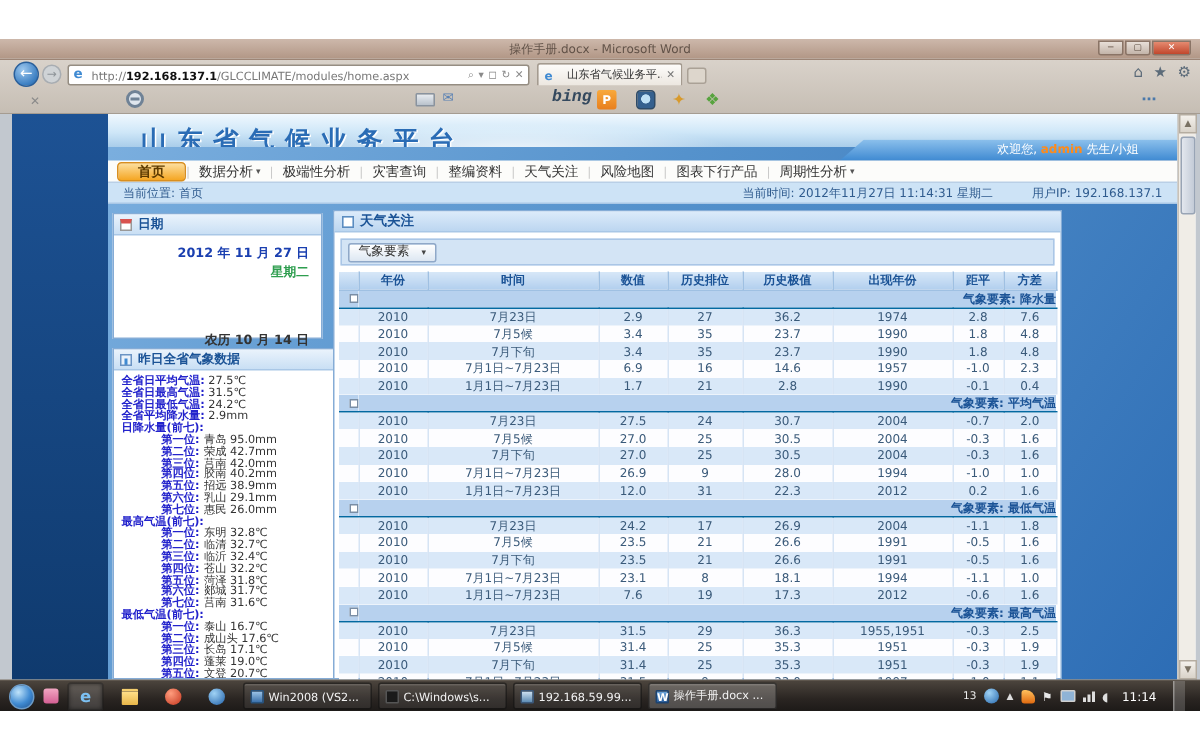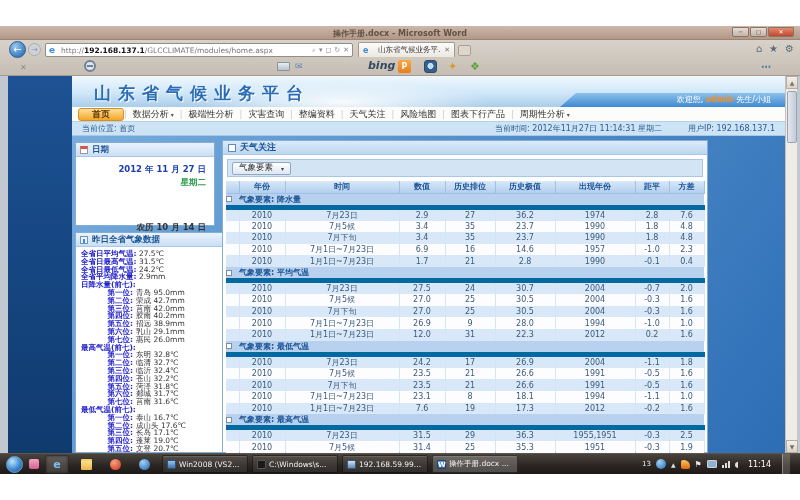--- a/index.html
+++ b/index.html
@@ -2,21 +2,21 @@
 <html><head>
 <meta charset="utf-8">
 <style>
   html,body{margin:0;padding:0;background:#fff;}
   *{box-sizing:border-box;font-family:"DejaVu Sans","Liberation Sans",sans-serif;}
   .screen{position:relative;width:800px;height:500px;background:#fff;overflow:hidden;}
 
   
   .word-titlebar{position:absolute;left:0;top:26px;width:800px;height:14px;
     background:linear-gradient(#cdb8ab,#b29786);border-bottom:1px solid #9c8576;
-    display:flex;align-items:flex-end;justify-content:center;font-weight:bold;}
+    display:flex;align-items:center;justify-content:center;}
   .word-title{font-size:8px;color:#4a3d34;opacity:.8;}
   .caption-btns{position:absolute;right:6px;top:1px;display:flex;gap:1px;}
   .cap-btn{width:17px;height:10px;border:1px solid #8a7466;border-radius:0 0 2px 2px;
     background:linear-gradient(#e7ded7,#c3b4a9);color:#5a4a3e;font-size:6px;line-height:8px;text-align:center;}
   .cap-btn.close{background:linear-gradient(#e58a70,#c1472c);color:#fff;width:26px;}
 
   
   .chrome{position:absolute;left:0;top:40px;width:800px;height:36px;
     background:linear-gradient(#d9d2ca,#c6beb4);border-bottom:1px solid #a59c91;}
   .nav-back{position:absolute;left:9px;top:1px;width:17px;height:17px;border-radius:50%;
@@ -38,46 +38,46 @@
   .newtab{position:absolute;left:458px;top:5px;width:13px;height:11px;background:#ddd6cc;border:1px solid #aaa196;border-radius:2px;}
   .chrome-right{position:absolute;right:6px;top:3px;display:flex;gap:7px;color:#5c6b79;font-size:10px;}
   .cmdrow{position:absolute;left:0;top:18px;width:800px;height:18px;}
   .cmd-x{position:absolute;left:20px;top:5px;color:#8a8a8a;font-size:8px;}
   .cmd-circle{position:absolute;left:84px;top:2px;width:12px;height:12px;border-radius:50%;
     border:2px solid #6f8296;background:#dfe6ee;}
   .cmd-circle i{display:block;margin:3px 1px 0;border-top:2px solid #6f8296;}
   .card-icon{position:absolute;left:277px;top:4px;width:13px;height:9px;border:1px solid #89939f;
     background:linear-gradient(#e8ecf1,#b9c2cc);border-radius:1px;}
   .mail-icon{position:absolute;left:295px;top:3px;color:#5b82b4;font-size:9px;}
-  .bing{position:absolute;left:368px;top:1px;font-size:11px;font-weight:bold;color:#34495e;font-style:italic;}
+  .bing{position:absolute;left:368px;top:1px;font-size:11px;font-weight:bold;color:#34495e;font-style:italic;font-family:Liberation Mono, monospace;}
   .bing-p{position:absolute;left:398px;top:2px;width:13px;height:13px;border-radius:2px;
     background:linear-gradient(#f8a93c,#e87f1e);color:#fff;font-size:8px;font-weight:bold;text-align:center;line-height:13px;}
   .w-icon1{position:absolute;left:424px;top:2px;width:13px;height:13px;border-radius:3px;
     background:radial-gradient(circle at 50% 45%,#bfe0f5 35%,#35608e 40%);border:1px solid #2e4a66;}
   .w-icon2{position:absolute;left:448px;top:2px;color:#d89a2c;font-size:11px;line-height:13px;}
   .w-icon3{position:absolute;left:470px;top:2px;color:#57a33e;font-size:11px;line-height:13px;}
   .cmd-dots{position:absolute;right:28px;top:3px;color:#4a78aa;font-size:10px;font-weight:bold;letter-spacing:1px;}
 
   
   .wb-l{position:absolute;left:0;top:76px;width:8px;height:377px;background:#c2c8cf;}
   .wb-r{position:absolute;left:797px;top:76px;width:3px;height:377px;background:#c2c8cf;}
 
   
   .page{position:absolute;left:8px;top:76px;width:777px;height:377px;overflow:hidden;
     background:linear-gradient(125deg,#82b4e2 0%,#5592cc 45%,#2d6db5 100%);}
   .band{position:absolute;left:0;top:0;width:64px;height:377px;background:linear-gradient(#1d5294,#0f3a6e);}
-  .banner{position:absolute;left:64px;top:0;width:713px;height:31px;
+  .banner{position:absolute;left:64px;top:0;width:713px;height:22px;
     background:linear-gradient(#f0f8fe 0%,#cfe7f8 55%,#a9cdea 100%);overflow:hidden;}
   .banner:before{content:"";position:absolute;left:120px;top:6px;width:300px;height:40px;border-radius:50%;
     background:radial-gradient(rgba(255,255,255,.9),rgba(255,255,255,0) 70%);}
   .banner-title{position:absolute;left:22px;top:6px;font-size:17px;font-weight:bold;color:#2a6cb5;
     letter-spacing:7px;text-shadow:1px 1px 0 #fff;}
   .welcome{position:absolute;left:552px;top:17px;width:225px;height:14px;
     background:linear-gradient(#8cc0ec,#3f8ad2);clip-path:polygon(16px 0,100% 0,100% 100%,0 100%);
-    color:#fff;font-size:8px;line-height:14px;text-align:right;padding-right:14px;}
+    color:#fff;font-size:8px;line-height:14px;text-align:right;padding-right:26px;}
   .welcome .usr{color:#ff8b1a;font-weight:bold;}
   .navbar{position:absolute;left:64px;top:31px;width:713px;height:15px;background:#fcfcfa;
     border-bottom:1px solid #b9cfe6;display:flex;align-items:center;padding-left:6px;}
   .nav-item{font-size:9px;color:#333;padding:0 6px;white-space:nowrap;display:flex;align-items:center;gap:2px;}
   .nav-item.active{background:linear-gradient(#fddf9e,#f5a623);border:1px solid #d98f1f;border-radius:3px;
     color:#5c3a00;font-weight:bold;padding:0 13px;height:13px;}
   .nav-sep{color:#c9c9c9;font-size:8px;}
   .nav-caret{font-size:6px;color:#555;}
   .statusbar{position:absolute;left:64px;top:46px;width:713px;height:14px;background:#cde3f6;
     border-bottom:1px solid #aac8e6;display:flex;align-items:center;justify-content:space-between;
@@ -116,22 +116,22 @@
     linear-gradient(#fff,#fff) 0 0/100% 100%,
     repeating-linear-gradient(#aac8e6 0 1px,transparent 1px 3px);}
   .m-toolbar{margin:4px;height:18px;background:#d3e4f5;border:1px solid #aac6e6;display:flex;align-items:center;padding:0 4px;}
   .tool-btn{height:13px;background:linear-gradient(#ffffff,#dde7f2);border:1px solid #8fa8c8;border-radius:2px;
     font-size:8.5px;color:#333;display:flex;align-items:center;gap:8px;padding:0 6px;}
   .tool-btn .caret{font-size:6px;color:#444;}
   table.wx{border-collapse:collapse;table-layout:fixed;width:478px;margin-left:3px;}
   table.wx td,table.wx th{padding:0;font-size:8px;text-align:center;overflow:hidden;white-space:nowrap;}
   tr.t-head th{height:12px;background:linear-gradient(#d8e8f8,#b2cfee);color:#1b5396;font-weight:bold;
     border-right:1px solid #9fc0e2;border-bottom:1px solid #9fc0e2;}
-  tr.t-group td{height:9px;background:#b7d1ee;color:#1b5396;font-weight:bold;text-align:left;
-    border-bottom:5px solid #0369a1;}
+  tr.t-group td{height:9px;background:#b7d1ee;color:#1b5396;font-weight:bold;text-align:right;
+    border-bottom:1px solid #0369a1;}
   .gcheck{display:inline-block;width:6px;height:6px;background:#fff;border:1px solid #7a8ea5;vertical-align:middle;}
   tr.t-data td{height:11.65px;color:#3a5a7a;border-right:1px solid rgba(180,205,235,.55);}
   tr.t-data.odd td{background:#d9e8f8;}
   tr.t-data.even td{background:#fdfdff;}
 
   
   .sbar{position:absolute;left:785px;top:76px;width:12px;height:377px;background:#f0ede7;border-left:1px solid #c9c2b8;}
   .sb-btn{position:absolute;left:0;width:12px;height:13px;background:linear-gradient(#f4f1ec,#d9d3c9);
     border:1px solid #b5ada1;color:#7a7264;font-size:6px;text-align:center;line-height:12px;}
   .sb-up{top:0;} .sb-dn{bottom:0;}
@@ -605,21 +605,21 @@
               <td>1.0</td>
             </tr>
             <tr class="t-data odd">
               <td></td>
               <td>2010</td>
               <td>1月1日~7月23日</td>
               <td>7.6</td>
               <td>19</td>
               <td>17.3</td>
               <td>2012</td>
-              <td>-0.2</td>
+              <td>-0.6</td>
               <td>1.6</td>
             </tr>
             <tr class="t-group">
               <td><span class="gcheck"></span></td>
               <td class="gname" colspan="8">气象要素: 最高气温</td>
             </tr>
             <tr class="t-data odd">
               <td></td>
               <td>2010</td>
               <td>7月23日</td>

